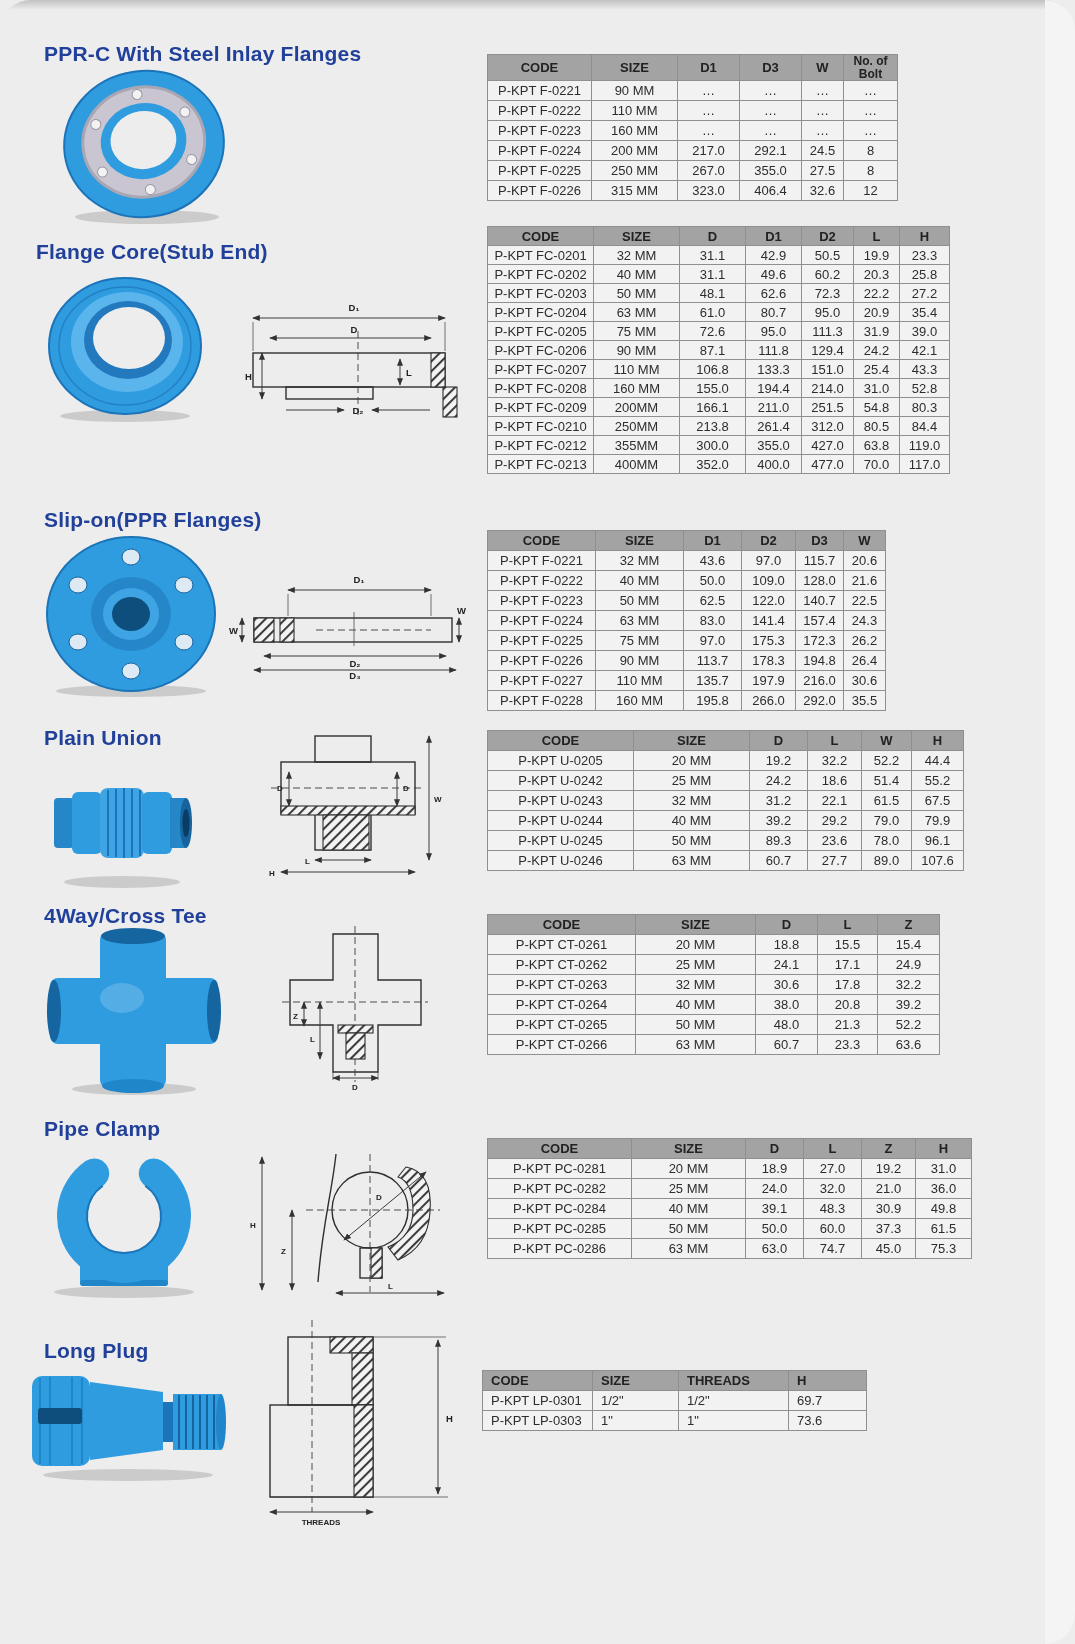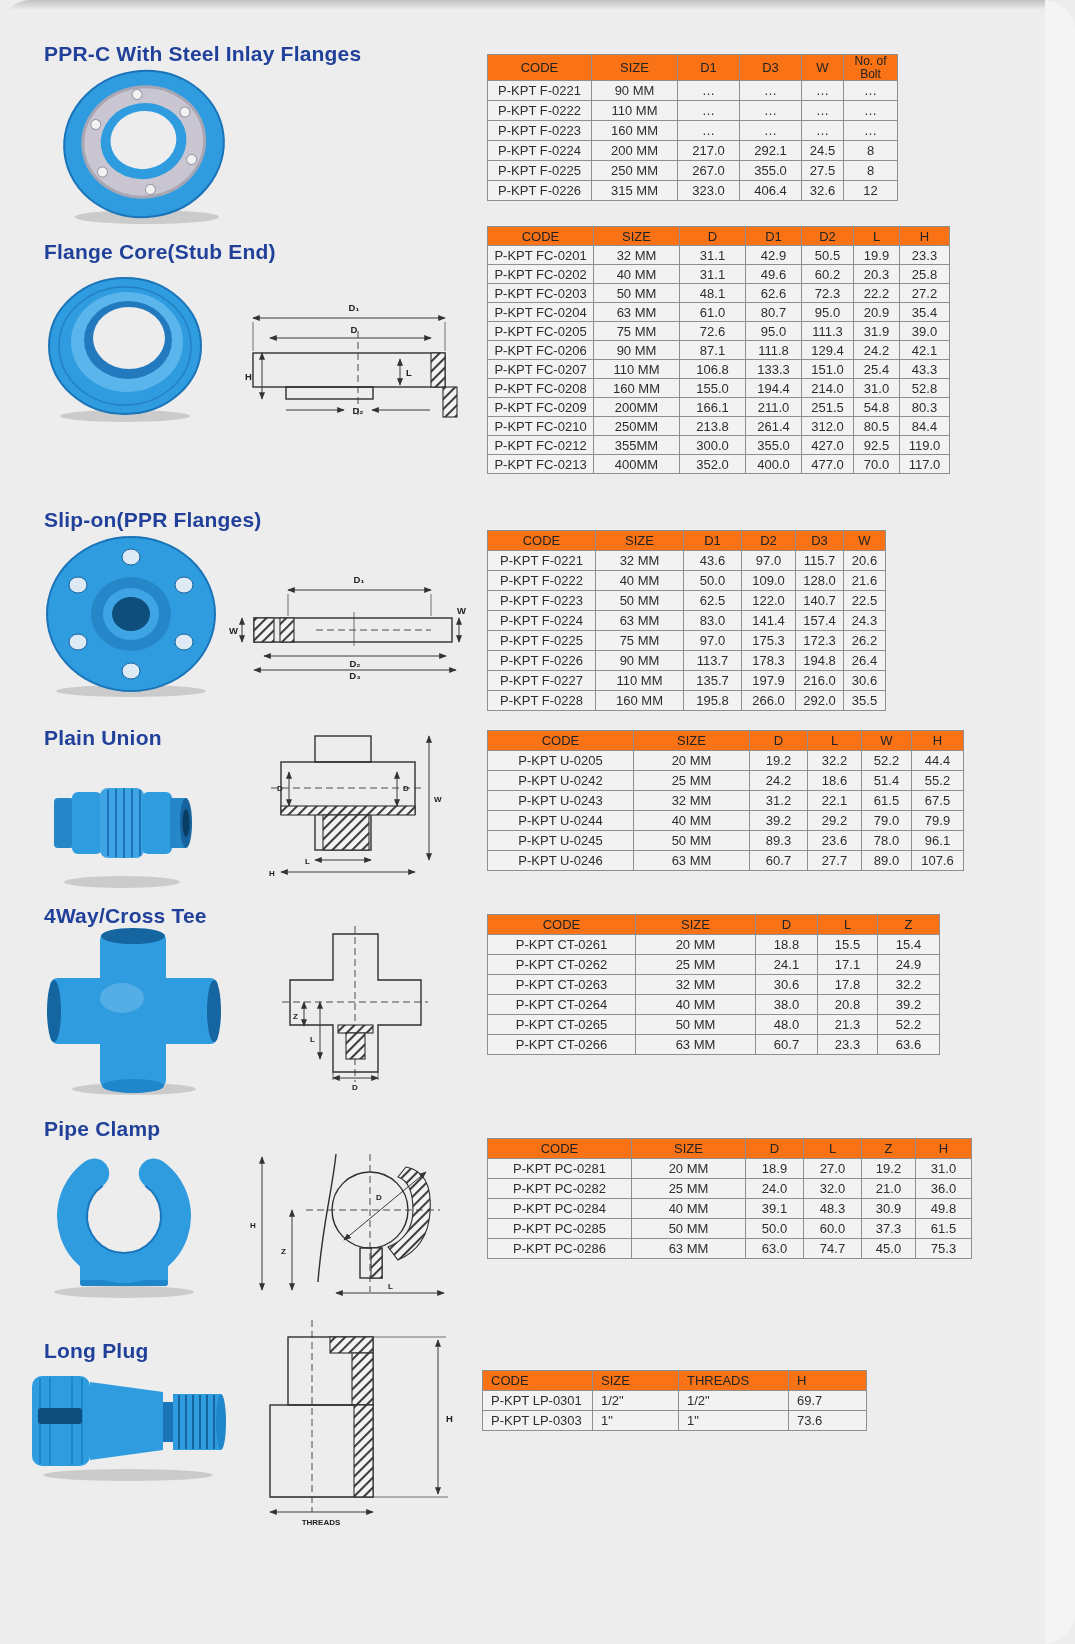--- a/index.html
+++ b/index.html
@@ -10,21 +10,21 @@
   .edge-right{position:absolute;right:0;top:0;width:30px;height:100%;background:#f4f4f4;}
 
   h2.sec-title{position:absolute;margin:0;font-size:21px;font-weight:bold;color:#21409a;
                letter-spacing:.2px;white-space:nowrap;}
 
   table.spec-table{position:absolute;border-collapse:collapse;table-layout:fixed;
                    background:#f1f1f1;border:1px solid #777;
                    font-family:"Liberation Sans",sans-serif;font-size:13px;color:#2d2d2d;}
   table.spec-table th,table.spec-table td{border:1px solid #8f8f8f;text-align:center;
                    padding:0 3px;height:19px;overflow:hidden;white-space:nowrap;}
-  table.spec-table th{background:#f97316;font-weight:normal;color:#222;margin-top:40px;}
+  table.spec-table th{background:#a3a3a3;font-weight:bold;color:#222;margin-top:40px;}
   table.spec-table td{background:#f2f2f2;}
   #t2 th,#t2 td{height:18px;}
   #t1 th:nth-child(6){font-size:12px;line-height:1.05;white-space:normal;padding:0 2px;}
   #t7 th,#t7 td{text-align:left;padding-left:8px;}
 
   svg{position:absolute;}
   .outline{stroke:#2f2f2f;stroke-width:1.4;fill:none;}
   .hatchf{fill:url(#hatch);stroke:#2f2f2f;stroke-width:1.1;}
   .dim{stroke:#3a3a3a;stroke-width:1;fill:none;}
   .thin{stroke:#3a3a3a;stroke-width:.7;fill:none;}
@@ -136,21 +136,21 @@
             <td>323.0</td>
             <td>406.4</td>
             <td>32.6</td>
             <td>12</td>
           </tr>
         </tbody>
       </table>
   </section>
 
   <section>
-    <h2 class="sec-title" style="left:44px;top:240px">Flange Core(Stub End)</h2>
+    <h2 class="sec-title" style="left:36px;top:240px">Flange Core(Stub End)</h2>
 
     <svg style="left:40px;top:274px" width="170" height="150" viewBox="0 0 170 150">
       <ellipse cx="85" cy="142" rx="65" ry="6" fill="rgba(80,80,80,.22)"></ellipse>
       <ellipse cx="85" cy="72" rx="76" ry="68" fill="#2f9ce0" stroke="#1b74b8" stroke-width="2"></ellipse>
       <ellipse cx="85" cy="72" rx="66" ry="59" fill="none" stroke="#2380c4" stroke-width="1.5"></ellipse>
       <ellipse cx="87" cy="68" rx="56" ry="50" fill="#5ab5ec"></ellipse>
       <ellipse cx="88" cy="66" rx="44" ry="39" fill="#2379bd"></ellipse>
       <ellipse cx="89" cy="64" rx="36" ry="31" fill="#ededed"></ellipse>
     </svg>
 
@@ -286,21 +286,21 @@
             <td>312.0</td>
             <td>80.5</td>
             <td>84.4</td>
           </tr>
           <tr>
             <td>P-KPT FC-0212</td>
             <td>355MM</td>
             <td>300.0</td>
             <td>355.0</td>
             <td>427.0</td>
-            <td>92.5</td>
+            <td>63.8</td>
             <td>119.0</td>
           </tr>
           <tr>
             <td>P-KPT FC-0213</td>
             <td>400MM</td>
             <td>352.0</td>
             <td>400.0</td>
             <td>477.0</td>
             <td>70.0</td>
             <td>117.0</td>

